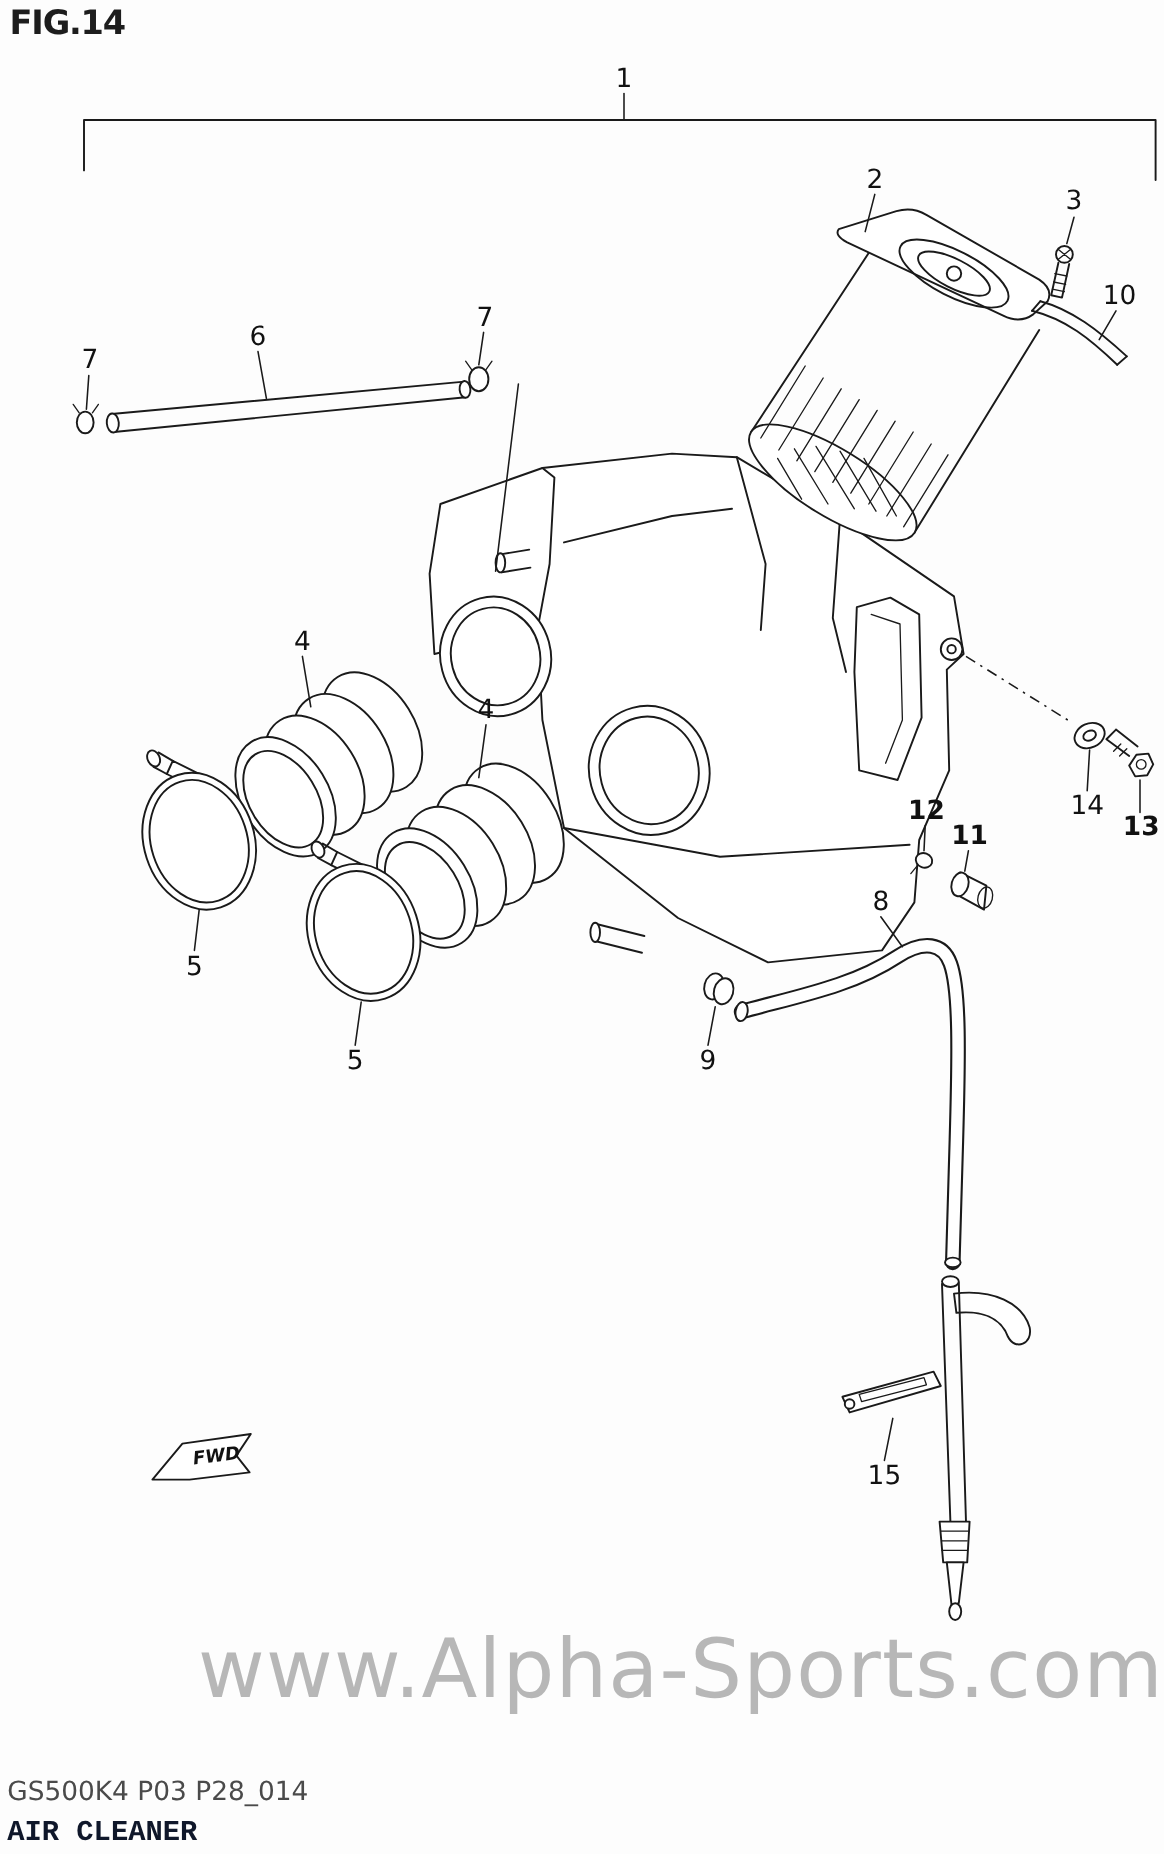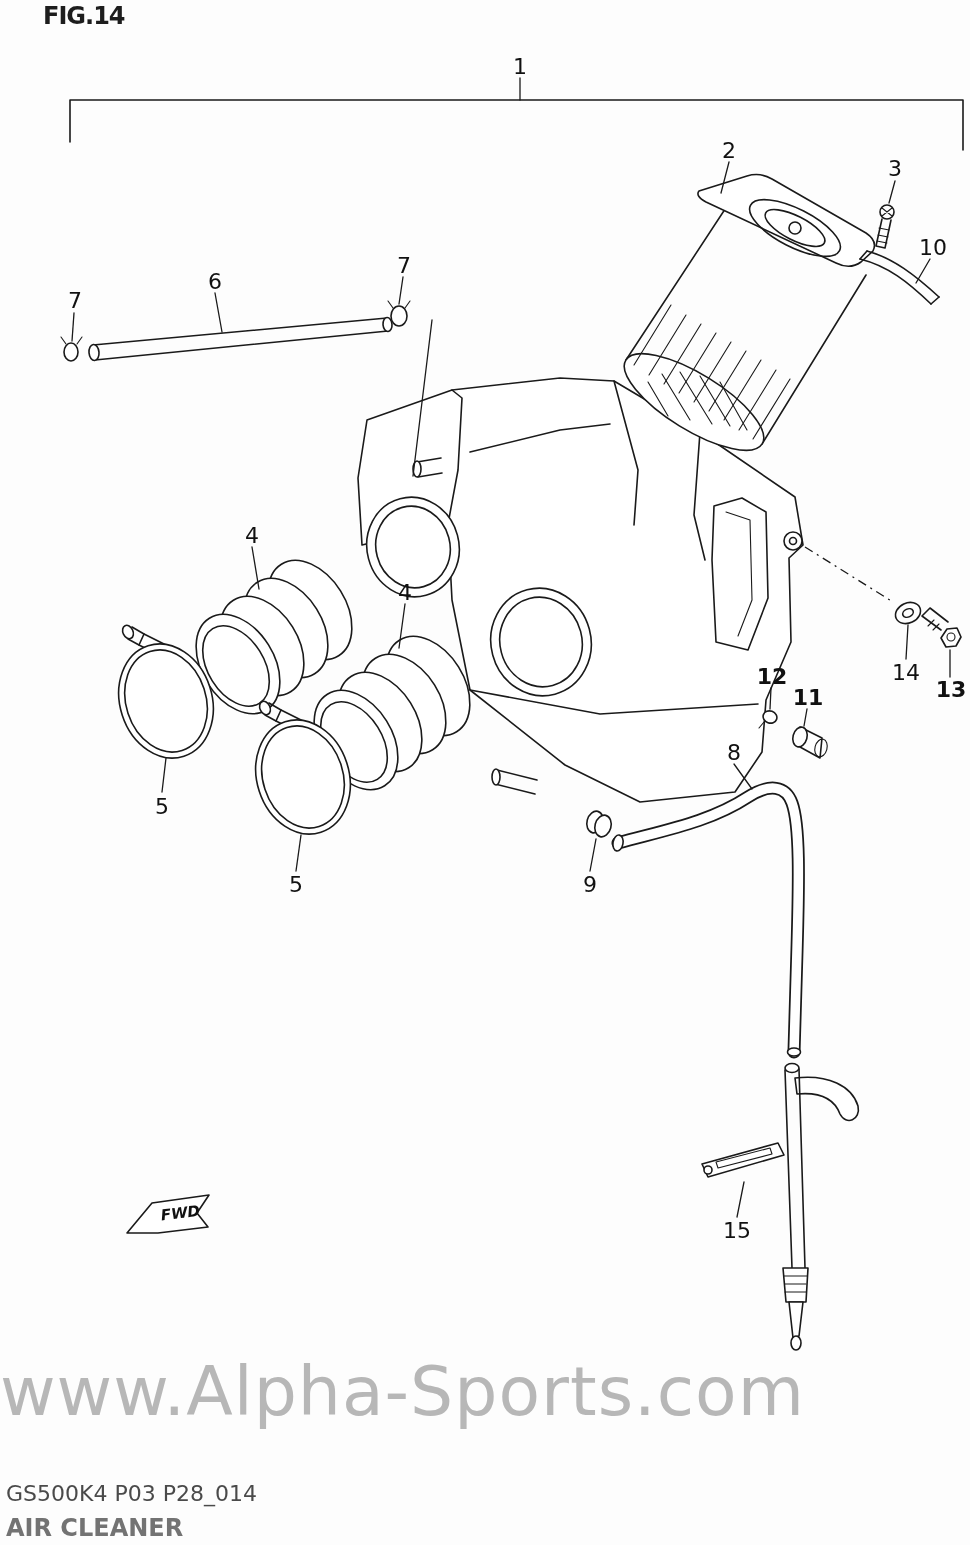--- a/index.html
+++ b/index.html
@@ -1,33 +1,33 @@
 <!DOCTYPE html>
 <html><head>
 <meta charset="utf-8">
 <style>
   html,body{margin:0;padding:0;}
   body{
     width:970px;height:1545px;position:relative;overflow:hidden;
     background:#fdfdfd;font-family:"DejaVu Sans","Liberation Sans",sans-serif;
   }
   .fig-title{
-    position:absolute;top:2px;left:8px;font-size:24px;font-weight:800;
-    letter-spacing:-1px;color:#1d1d1d;margin-left:35px;
+    position:absolute;top:2px;left:8px;font-size:28px;font-weight:800;
+    letter-spacing:-1px;color:#1d1d1d;
   }
   .watermark{
-    position:absolute;top:1352px;left:0;width:100%;text-align:left;
+    position:absolute;top:1352px;left:0;width:100%;text-align:right;
     font-size:68px;font-weight:400;color:rgba(125,125,125,0.55);
     letter-spacing:1px;white-space:nowrap;pointer-events:none;
   }
   .footer-code{
     position:absolute;top:1481px;left:6px;font-size:22px;font-weight:normal;color:#4a4a4a;
   }
   .footer-title{
-    position:absolute;top:1514px;left:6px;font-size:24px;font-weight:bold;color:#737373;
+    position:absolute;top:1514px;left:6px;font-size:24px;font-weight:bold;color:#0f172a;font-family:Liberation Mono, monospace;
   }
   svg{position:absolute;top:0;left:0;}
   .ln{fill:none;stroke:#1a1a1a;stroke-width:1.6;stroke-linecap:round;stroke-linejoin:round;}
   .wh{fill:#ffffff;stroke:#1a1a1a;stroke-width:1.6;stroke-linejoin:round;}
   .thin{stroke-width:1.1;}
   .leader{fill:none;stroke:#1a1a1a;stroke-width:1.3;stroke-linecap:round;}
   .dash{fill:none;stroke:#1a1a1a;stroke-width:1.3;stroke-dasharray:9 5 2 5;}
   .hose-outer{fill:none;stroke:#1a1a1a;stroke-width:13;stroke-linecap:round;}
   .hose-inner{fill:none;stroke:#ffffff;stroke-width:9.5;stroke-linecap:round;}
   .callout{font-family:"DejaVu Sans",sans-serif;font-size:22px;fill:#111;text-anchor:middle;}

